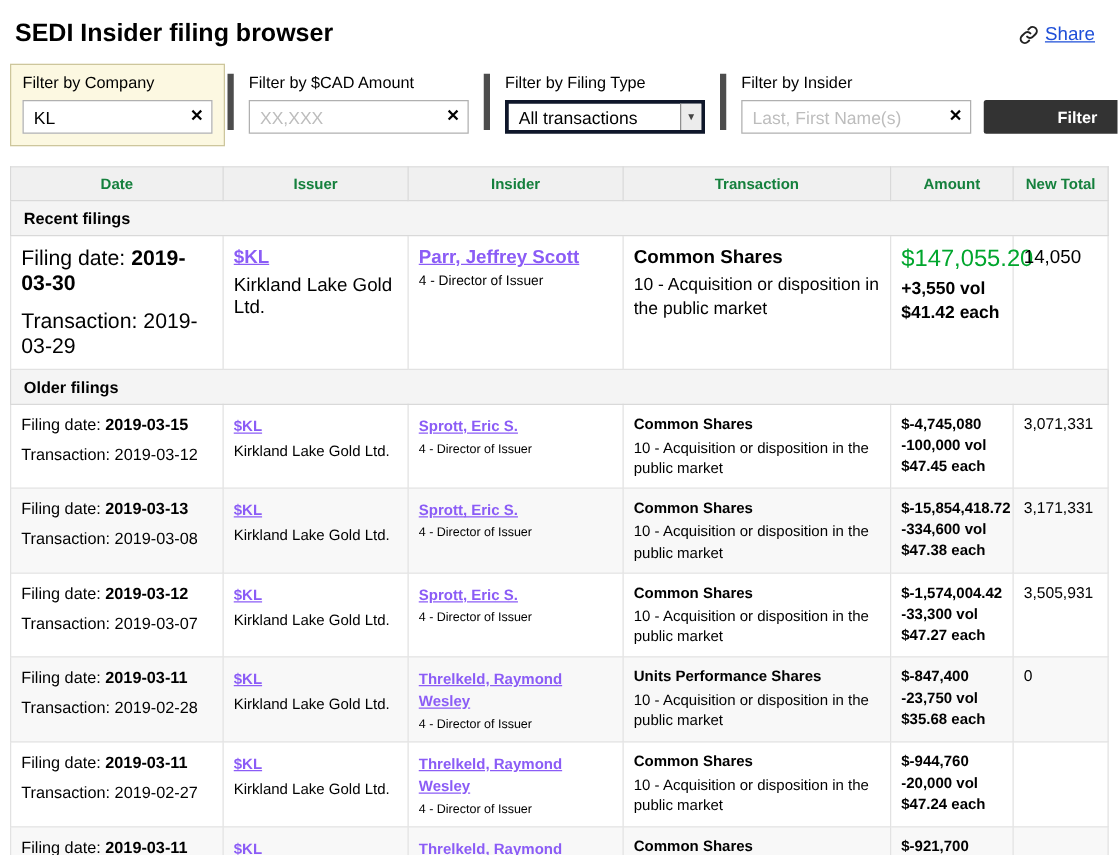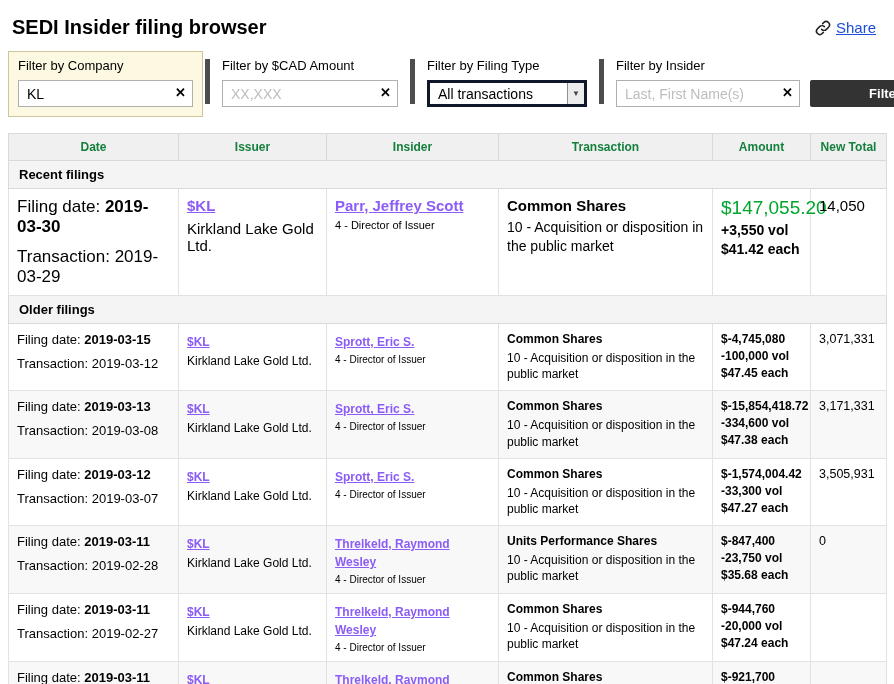--- a/index.html
+++ b/index.html
@@ -16,21 +16,21 @@
 
   
   .filterbar { display:flex; align-items:flex-start; padding:0 8px; }
   .fgroup { padding:6px 9px 9px 9px; border:1px solid transparent; }
   .fgroup.company { background:#fcf8e1; border-color:#cdc69c; }
   .flabel { font-size:13px; margin-bottom:7px; white-space:nowrap; }
   .fwrap { position:relative; }
   .fwrap input { height:27px; border:1px solid #b0b0b0; padding:0 22px 0 8px;
     font-size:14px; font-family:inherit; color:#000; background:#fff; }
   .fwrap input::placeholder { color:#bdbdbd; }
-  .in-company { width:175px; }
+  .in-company { width:152px; }
   .in-amount  { width:176px; }
   .in-insider { width:184px; }
   .clear-x { position:absolute; right:7px; top:6px; font-size:13px; font-weight:700;
     line-height:1; cursor:pointer; color:#000; }
   .fsep { width:5px; height:45px; background:#4d4d4d; margin:8px 2px 0 2px; flex:none; }
   .fselect { width:160px; height:27px; border:3px solid #0f172a; background:#fff;
     display:flex; align-items:center; font-size:14px; cursor:pointer; }
   .fselect .sel-text { flex:1; padding-left:8px; white-space:nowrap; }
   .arrowbox { width:17px; height:100%; border-left:1px solid #8f8f8f; background:#ececec;
     display:flex; align-items:center; justify-content:center; font-size:8px; color:#444; flex:none; }

